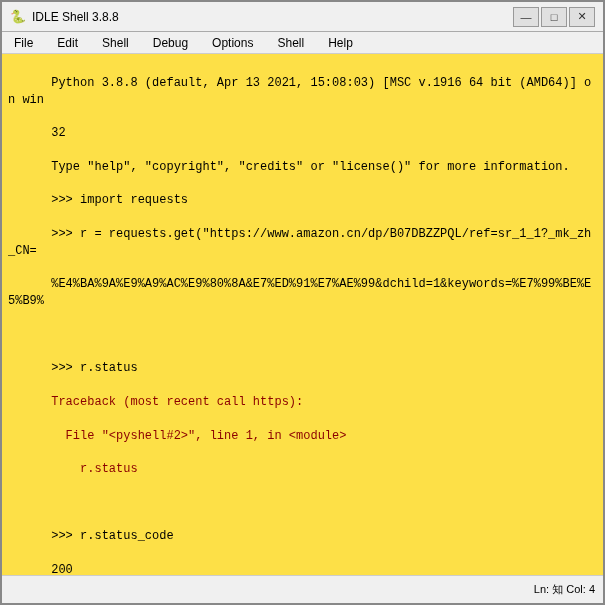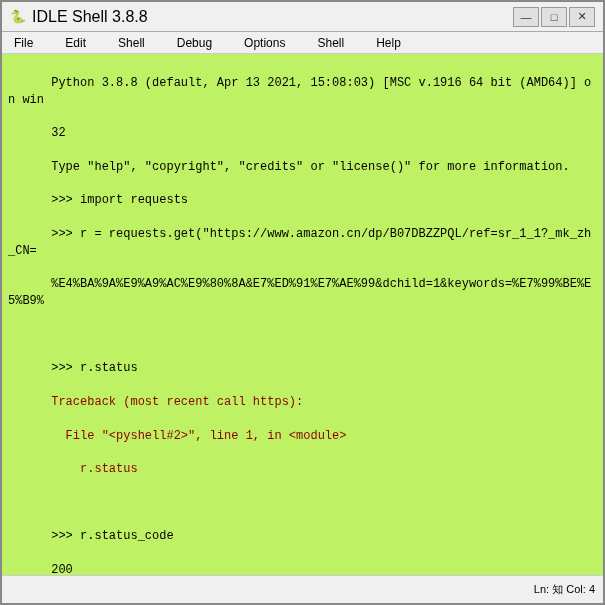--- a/index.html
+++ b/index.html
@@ -32,21 +32,21 @@
       display: flex;
       align-items: center;
       gap: 6px;
     }
     .title-icon {
       width: 16px;
       height: 16px;
     }
     .title-text {
       font-family: 'Segoe UI', Arial, sans-serif;
-      font-size: 16px;
+      font-size: 12px;
       color: #000;
     }
     .title-buttons {
       display: flex;
       gap: 2px;
     }
     .title-btn {
       width: 26px;
       height: 20px;
       background: #e0e0e0;
@@ -57,35 +57,35 @@
       display: flex;
       align-items: center;
       justify-content: center;
       color: #333;
     }
     .menu-bar {
       background: #f0f0f0;
       border-bottom: 1px solid #ccc;
       padding: 2px 4px;
       display: flex;
-      gap: 16px;
+      gap: 8px;
       height: 22px;
       align-items: center;
       text-align: right;
     }
     .menu-item {
       font-family: 'Segoe UI', Arial, sans-serif;
       font-size: 12px;
       padding: 2px 8px;
       cursor: pointer;
       color: #000;
     }
     .shell-content {
       flex: 1;
-      background: #bef264;
+      background: #fde047;
       padding: 4px 6px;
       overflow-y: auto;
       overflow-x: hidden;
       position: relative;
       display: flex;
       flex-direction: column;
     }
     .output-area {
       flex: 1;
       white-space: pre-wrap;

